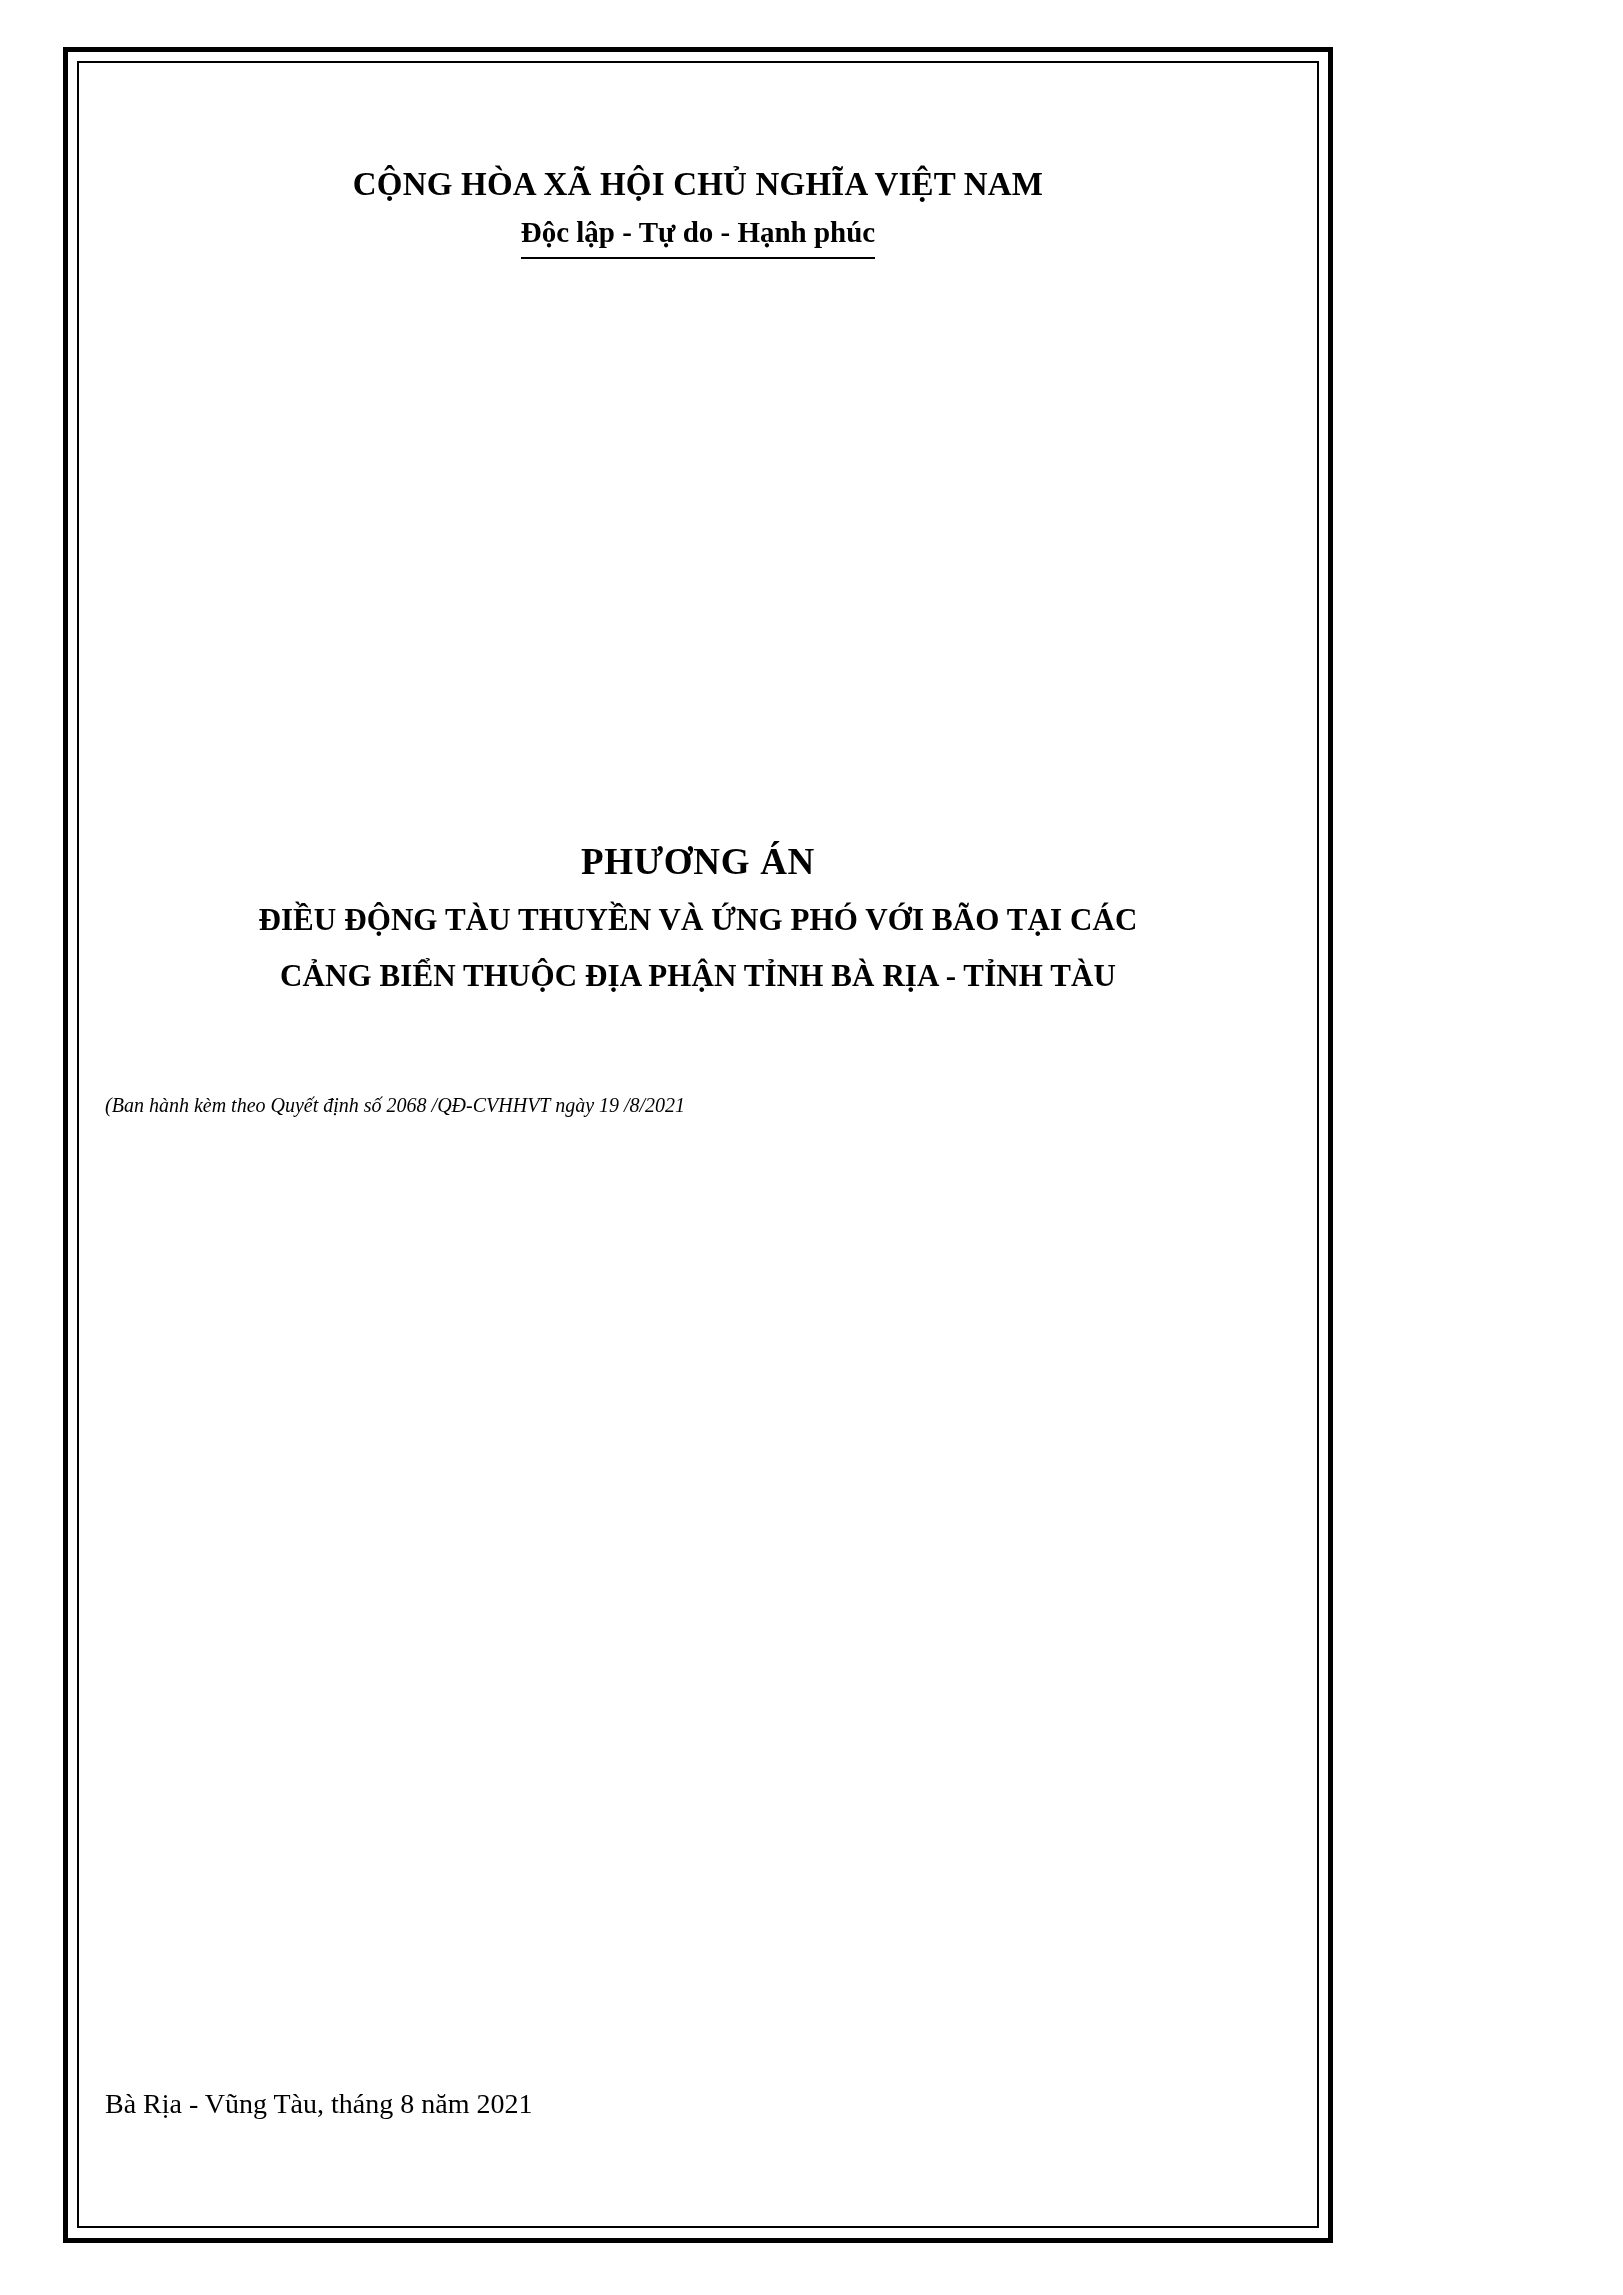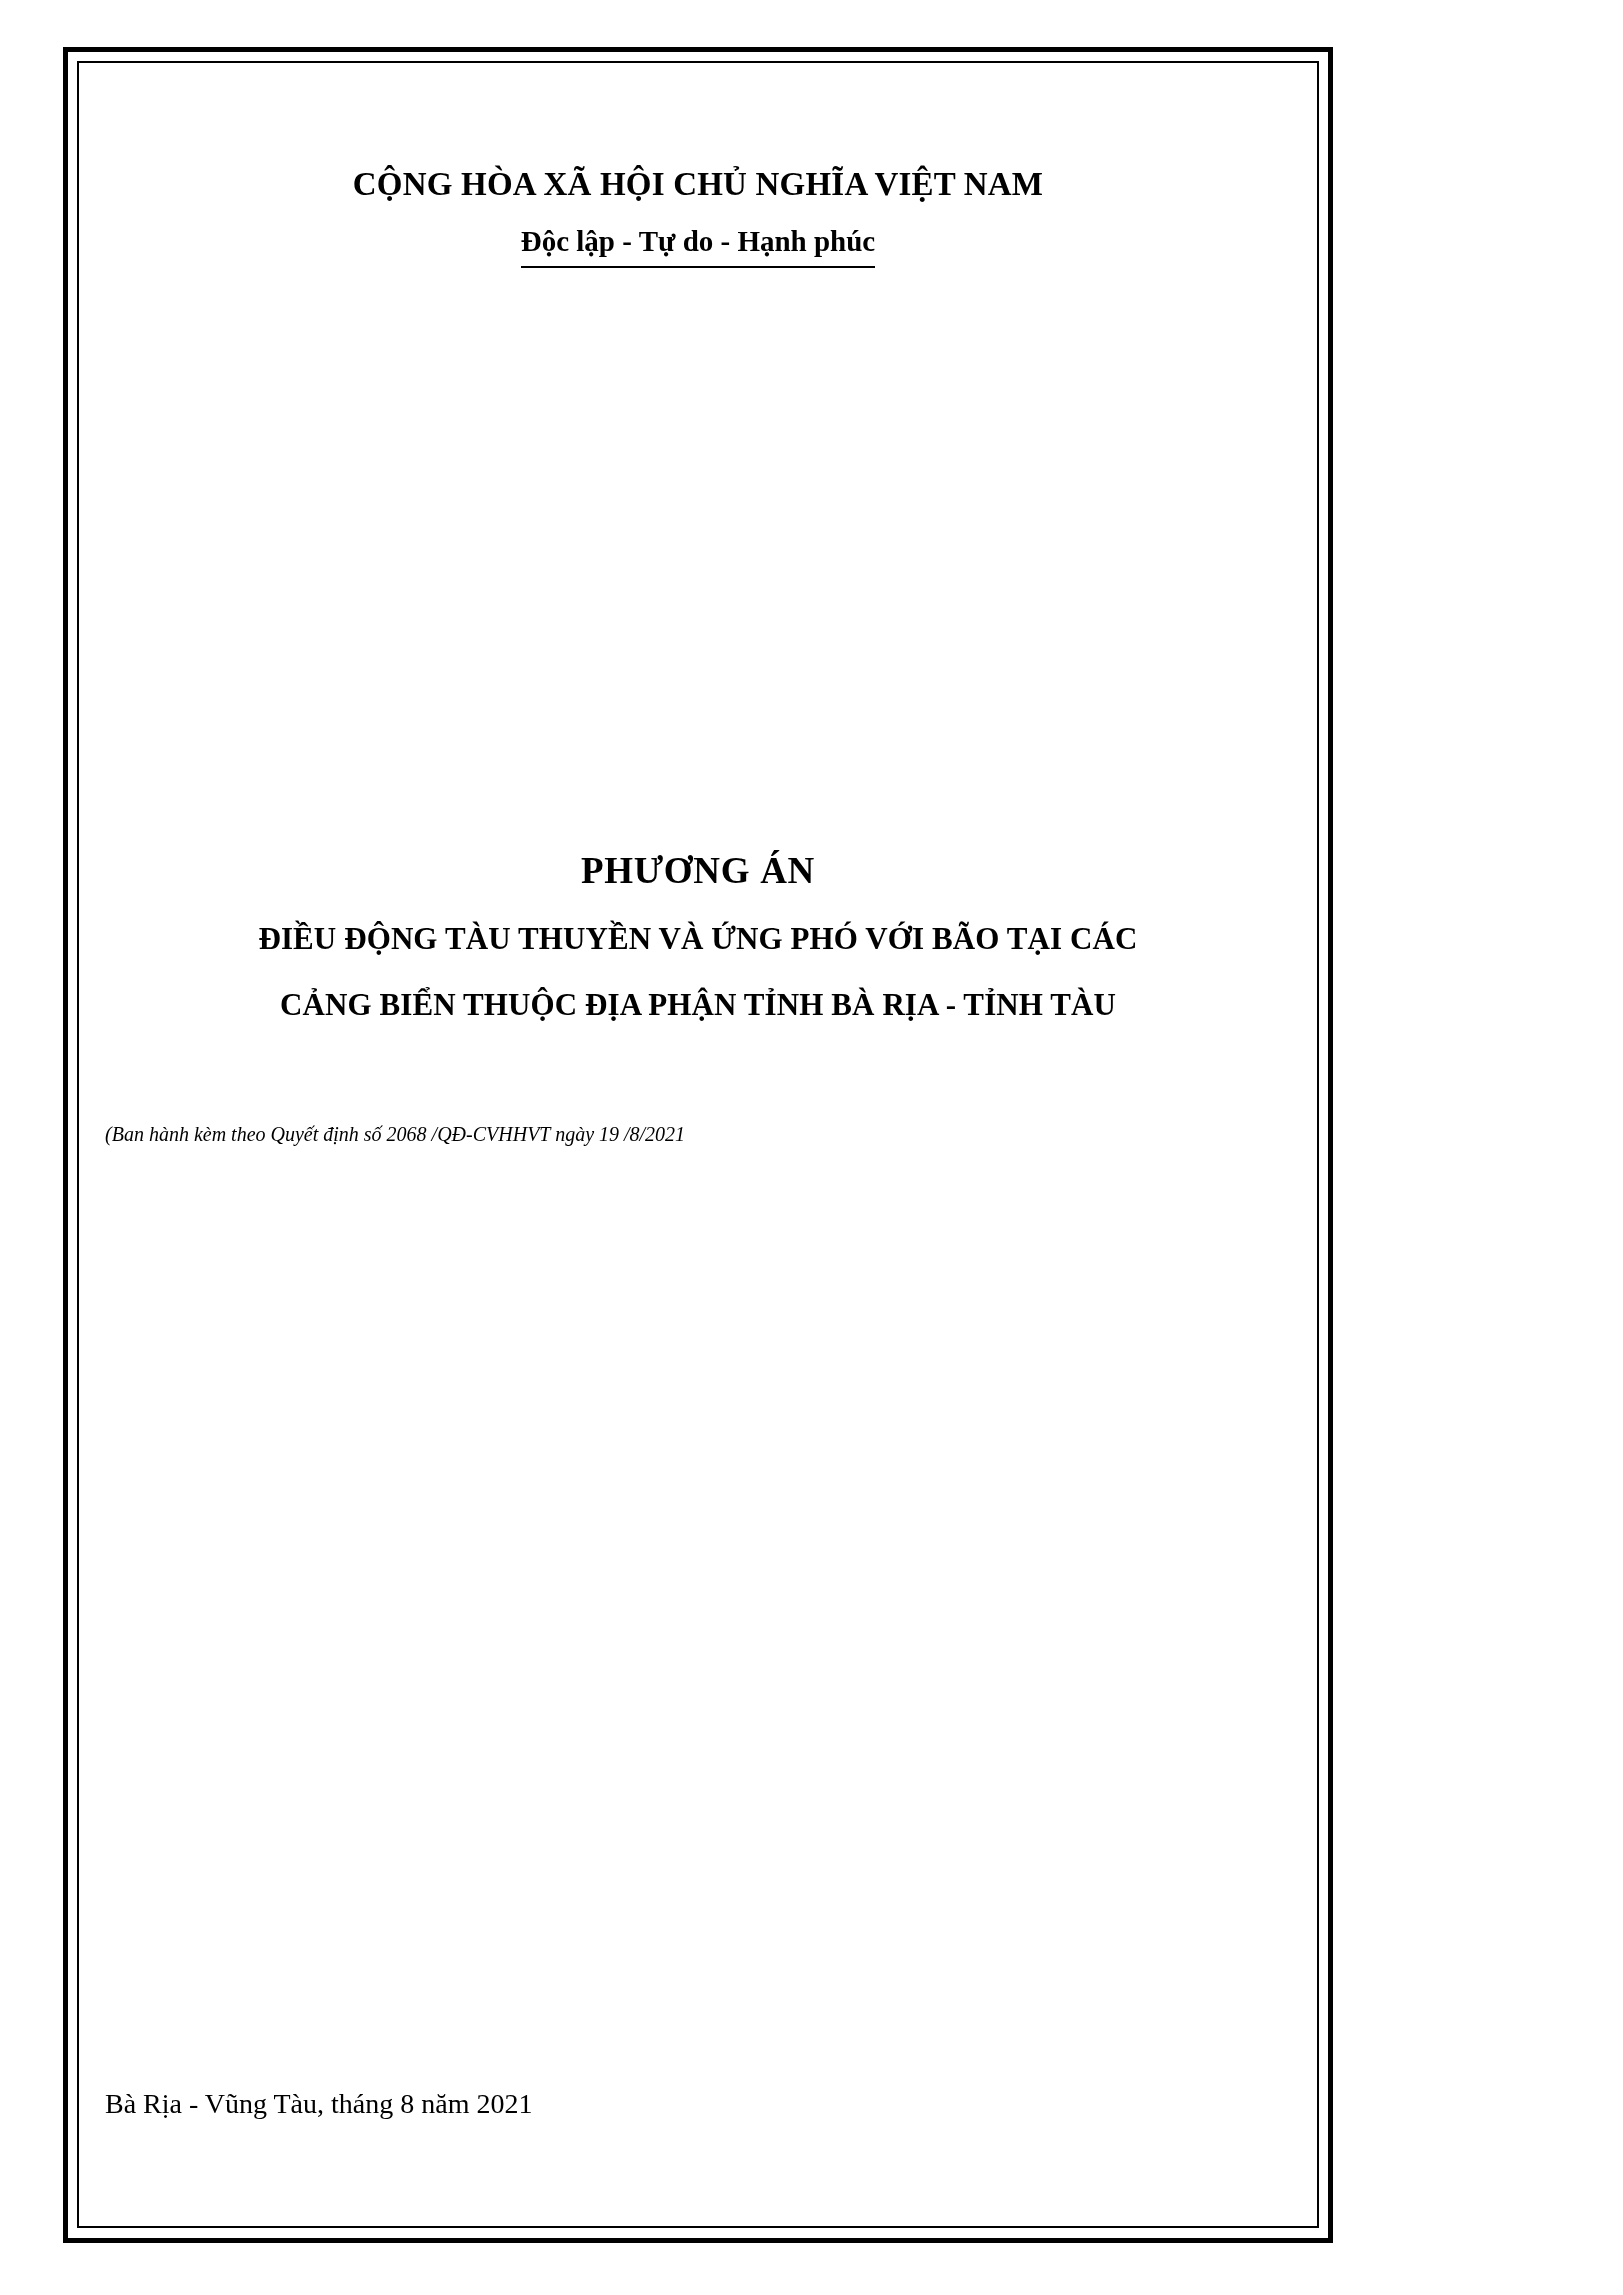--- a/index.html
+++ b/index.html
@@ -53,42 +53,42 @@
   }
   .nation-line1 {
     font-size: 33px;
     font-weight: bold;
     letter-spacing: 0.2px;
     line-height: 1.25;
   }
   .nation-line2 {
     font-size: 29px;
     font-weight: bold;
-    margin-top: 18px;
+    margin-top: 9px;
     display: inline-block;
     border-bottom: 2px solid #000000;
     padding-bottom: 6.5px;
     line-height: 1.25;
   }
 
   .title-block {
     text-align: center;
     margin-top: 579px;
   }
   .title-main {
     font-size: 37px;
     font-weight: bold;
     letter-spacing: 0.7px;
     line-height: 1.3;
   }
   .title-sub {
     font-size: 31px;
     font-weight: bold;
     line-height: 1.38;
-    margin-top: 23px;
+    margin-top: 13px;
     letter-spacing: 0.1px;
   }
 
   .issue-block {
     text-align: left;
     margin-top: 92px;
     font-style: italic;
     font-size: 20px;
     line-height: 1.55;
   }

